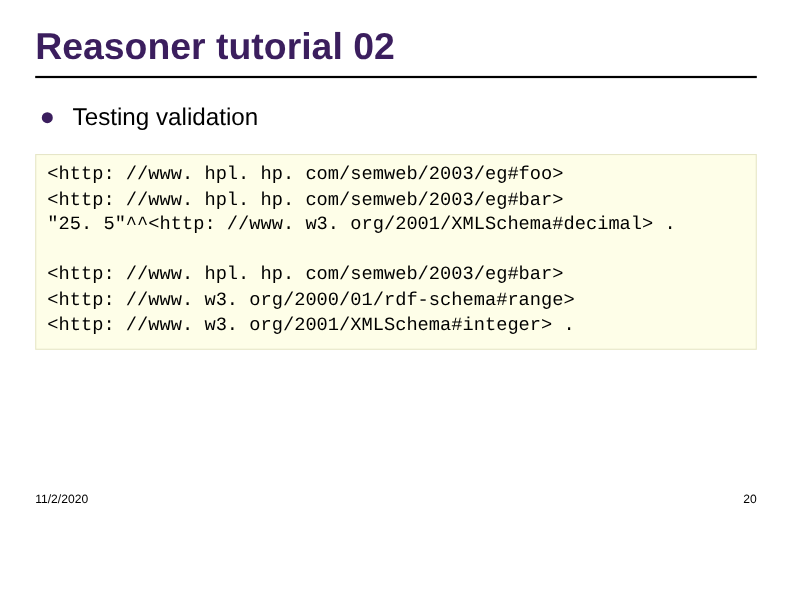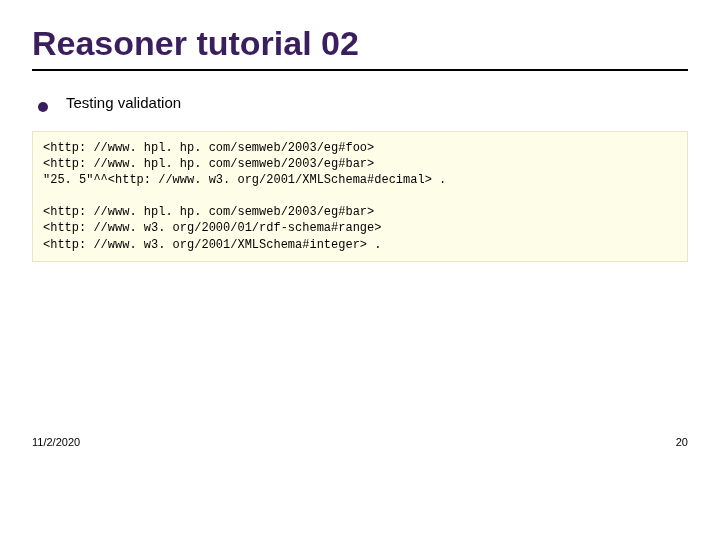--- a/index.html
+++ b/index.html
@@ -32,50 +32,50 @@
   }
   .bullets {
     list-style: none;
     margin: 0 0 18px 0;
     padding: 0 0 0 6px;
   }
   .bullets > li {
     position: relative;
     padding-left: 28px;
     margin-bottom: 14px;
-    font-size: 15px;
+    font-size: 22px;
     line-height: 1.3;
     color: #000;
   }
   .bullets > li::before {
     content: "";
     position: absolute;
     left: 0;
     top: 9px;
     width: 10px;
     height: 10px;
     background: #3b1e5e;
     border-radius: 50%;
   }
   .codebox {
     background: #fefee8;
     border: 1px solid #e6e6c8;
     padding: 8px 10px;
     font-family: "Courier New", Courier, monospace;
-    font-size: 12px;
+    font-size: 17px;
     line-height: 1.35;
     white-space: pre-wrap;
     word-break: break-word;
     color: #000;
   }
   .footer {
     position: absolute;
     left: 32px;
     right: 32px;
-    bottom: 20px;
+    bottom: 8px;
     display: flex;
     justify-content: space-between;
     align-items: baseline;
     font-size: 11px;
     color: #000;
   }
 </style>
 </head>
 <body>
 

